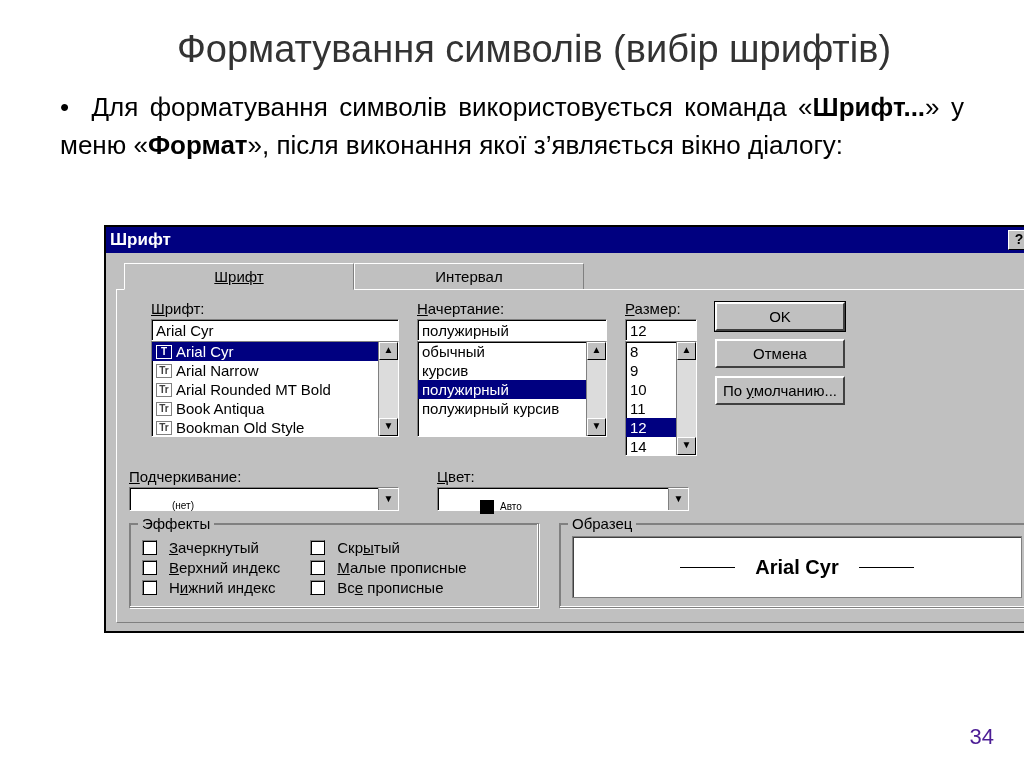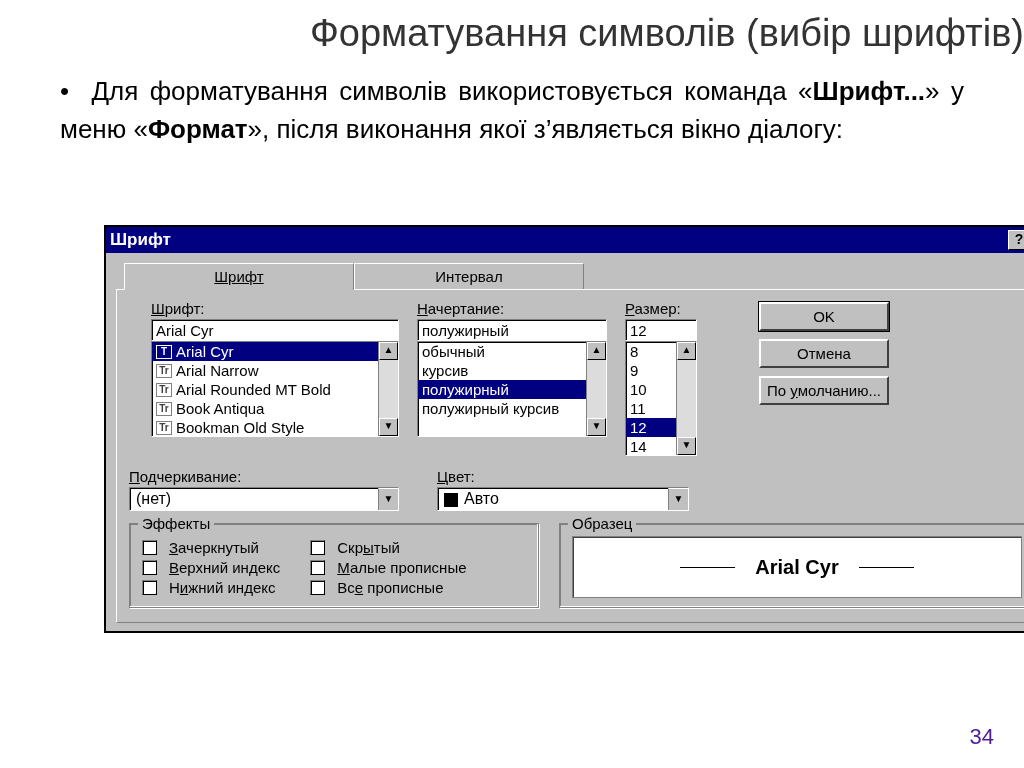--- a/index.html
+++ b/index.html
@@ -5,25 +5,25 @@
   * { box-sizing: border-box; margin: 0; padding: 0; }
   body {
     width: 1024px;
     height: 768px;
     background: #fff;
     font-family: Arial, sans-serif;
     position: relative;
     overflow: hidden;
   }
   .slide-title {
-    text-align: right;
+    text-align: center;
     font-size: 38px;
     color: #333;
     font-weight: normal;
-    margin-top: 12px;
+    margin-top: 28px;
     padding-left: 44px;
   }
   .body-text {
     font-size: 26px;
     color: #000;
     margin: 18px 60px 0 60px;
     text-align: justify;
     line-height: 1.45;
   }
   .body-text .bullet { display: inline-block; width: 20px; }
@@ -132,34 +132,33 @@
 
   .btn3d {
     background: #c0c0c0;
     border: 2px solid #000;
     border-top-color: #fff; border-left-color: #fff;
     border-right-color: #404040; border-bottom-color: #404040;
     text-align: center;
     padding: 4px 0;
     font-size: 15px;
     width: 130px;
-    margin-left: 44px;
   }
   .btn3d.default { box-shadow: 0 0 0 1px #000; }
 
   .row2 { display: flex; gap: 38px; margin-top: 12px; }
   .combo {
     display: flex; background: #fff;
     border: 1px solid #000;
     border-top-color: #808080; border-left-color: #808080;
     border-right-color: #fff; border-bottom-color: #fff;
     box-shadow: inset 1px 1px 0 #000;
     height: 24px;
   }
-  .combo-text { flex: 1; padding: 2px 6px; font-size: 16px; }
+  .combo-text { flex: 1; padding: 12px 6px; font-size: 10px; margin-left: 36px; }
   .combo-btn {
     width: 20px; background: #c0c0c0;
     border-left: 1px solid #808080;
     border-top: 1px solid #fff;
     text-align: center; font-size: 10px; line-height: 20px;
   }
   .color-swatch { width: 14px; height: 14px; background: #000; display: inline-block; margin-right: 6px; vertical-align: middle; }
 
   .row3 { display: flex; gap: 20px; margin-top: 12px; }
   .groupbox {

